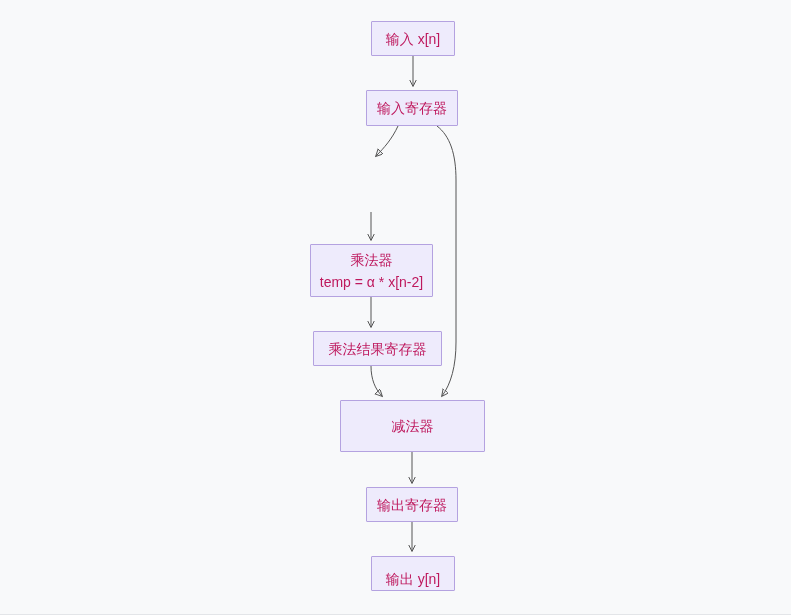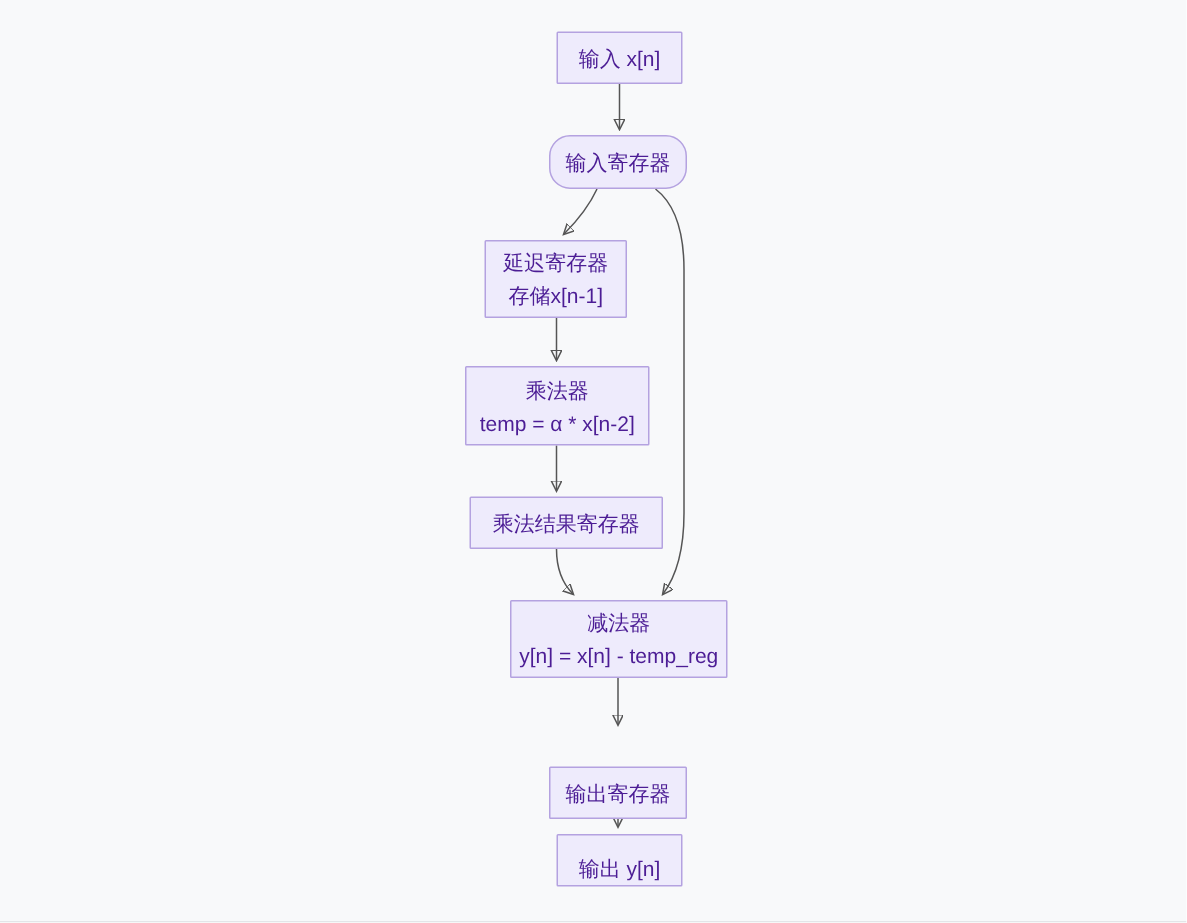--- a/index.html
+++ b/index.html
@@ -28,21 +28,21 @@
   .edges path {
     fill: none;
     stroke: #555555;
     stroke-width: 1px;
   }
   .node {
     position: absolute;
     box-sizing: border-box;
     background: #eeebfc;
     border: 1px solid #b4a2e0;
-    color: #4c1d95;
+    color: #be185d;
     display: flex;
     flex-direction: column;
     align-items: center;
     justify-content: center;
     text-align: center;
     font-size: 14px;
     line-height: 22px;
     border-radius: 1px;
   }
   .node .lbl {
@@ -68,44 +68,39 @@
     <path d="M371,366 C371,379 375,389 382,396" marker-end="url(#arrowhead)"></path>
     <path d="M437,126 C450,136 456,154 456,180 L456,342 C456,366 451,384 442,396" marker-end="url(#arrowhead)"></path>
     <path d="M412,452 L412,483" marker-end="url(#arrowhead)"></path>
     <path d="M412,522 L412,551" marker-end="url(#arrowhead)"></path>
   </svg>
 
   <div class="node" style="left:371px; top:21px; width:84px; height:35px;">
     <span class="lbl">输入 x[n]</span>
   </div>
 
-  <div class="node" style="left:366px; top:90px; width:92px; height:36px;border-radius:14px;">
+  <div class="node" style="left:366px; top:90px; width:92px; height:36px;">
     <span class="lbl">输入寄存器</span>
   </div>
 
-  <div class="node" style="left:323px; top:160px; width:95px; height:52px;">
-    <span class="lbl">延迟寄存器</span>
-    <span class="lbl">存储x[n-1]</span>
-  </div>
 
   <div class="node" style="left:310px; top:244px; width:123px; height:53px;">
     <span class="lbl">乘法器</span>
     <span class="lbl">temp = α * x[n-2]</span>
   </div>
 
   <div class="node" style="left:313px; top:331px; width:129px; height:35px;">
     <span class="lbl">乘法结果寄存器</span>
   </div>
 
   <div class="node" style="left:340px; top:400px; width:145px; height:52px;">
     <span class="lbl">减法器</span>
-    <span class="lbl">y[n] = x[n] - temp_reg</span>
   </div>
 
-  <div class="node" style="left:366px; top:487px; width:92px; height:35px;margin-top:24px;">
+  <div class="node" style="left:366px; top:487px; width:92px; height:35px;">
     <span class="lbl">输出寄存器</span>
   </div>
 
   <div class="node" style="left:371px; top:556px; width:84px; height:35px;justify-content:flex-end;">
     <span class="lbl">输出 y[n]</span>
   </div>
 
 </div>
 
 </body></html>

